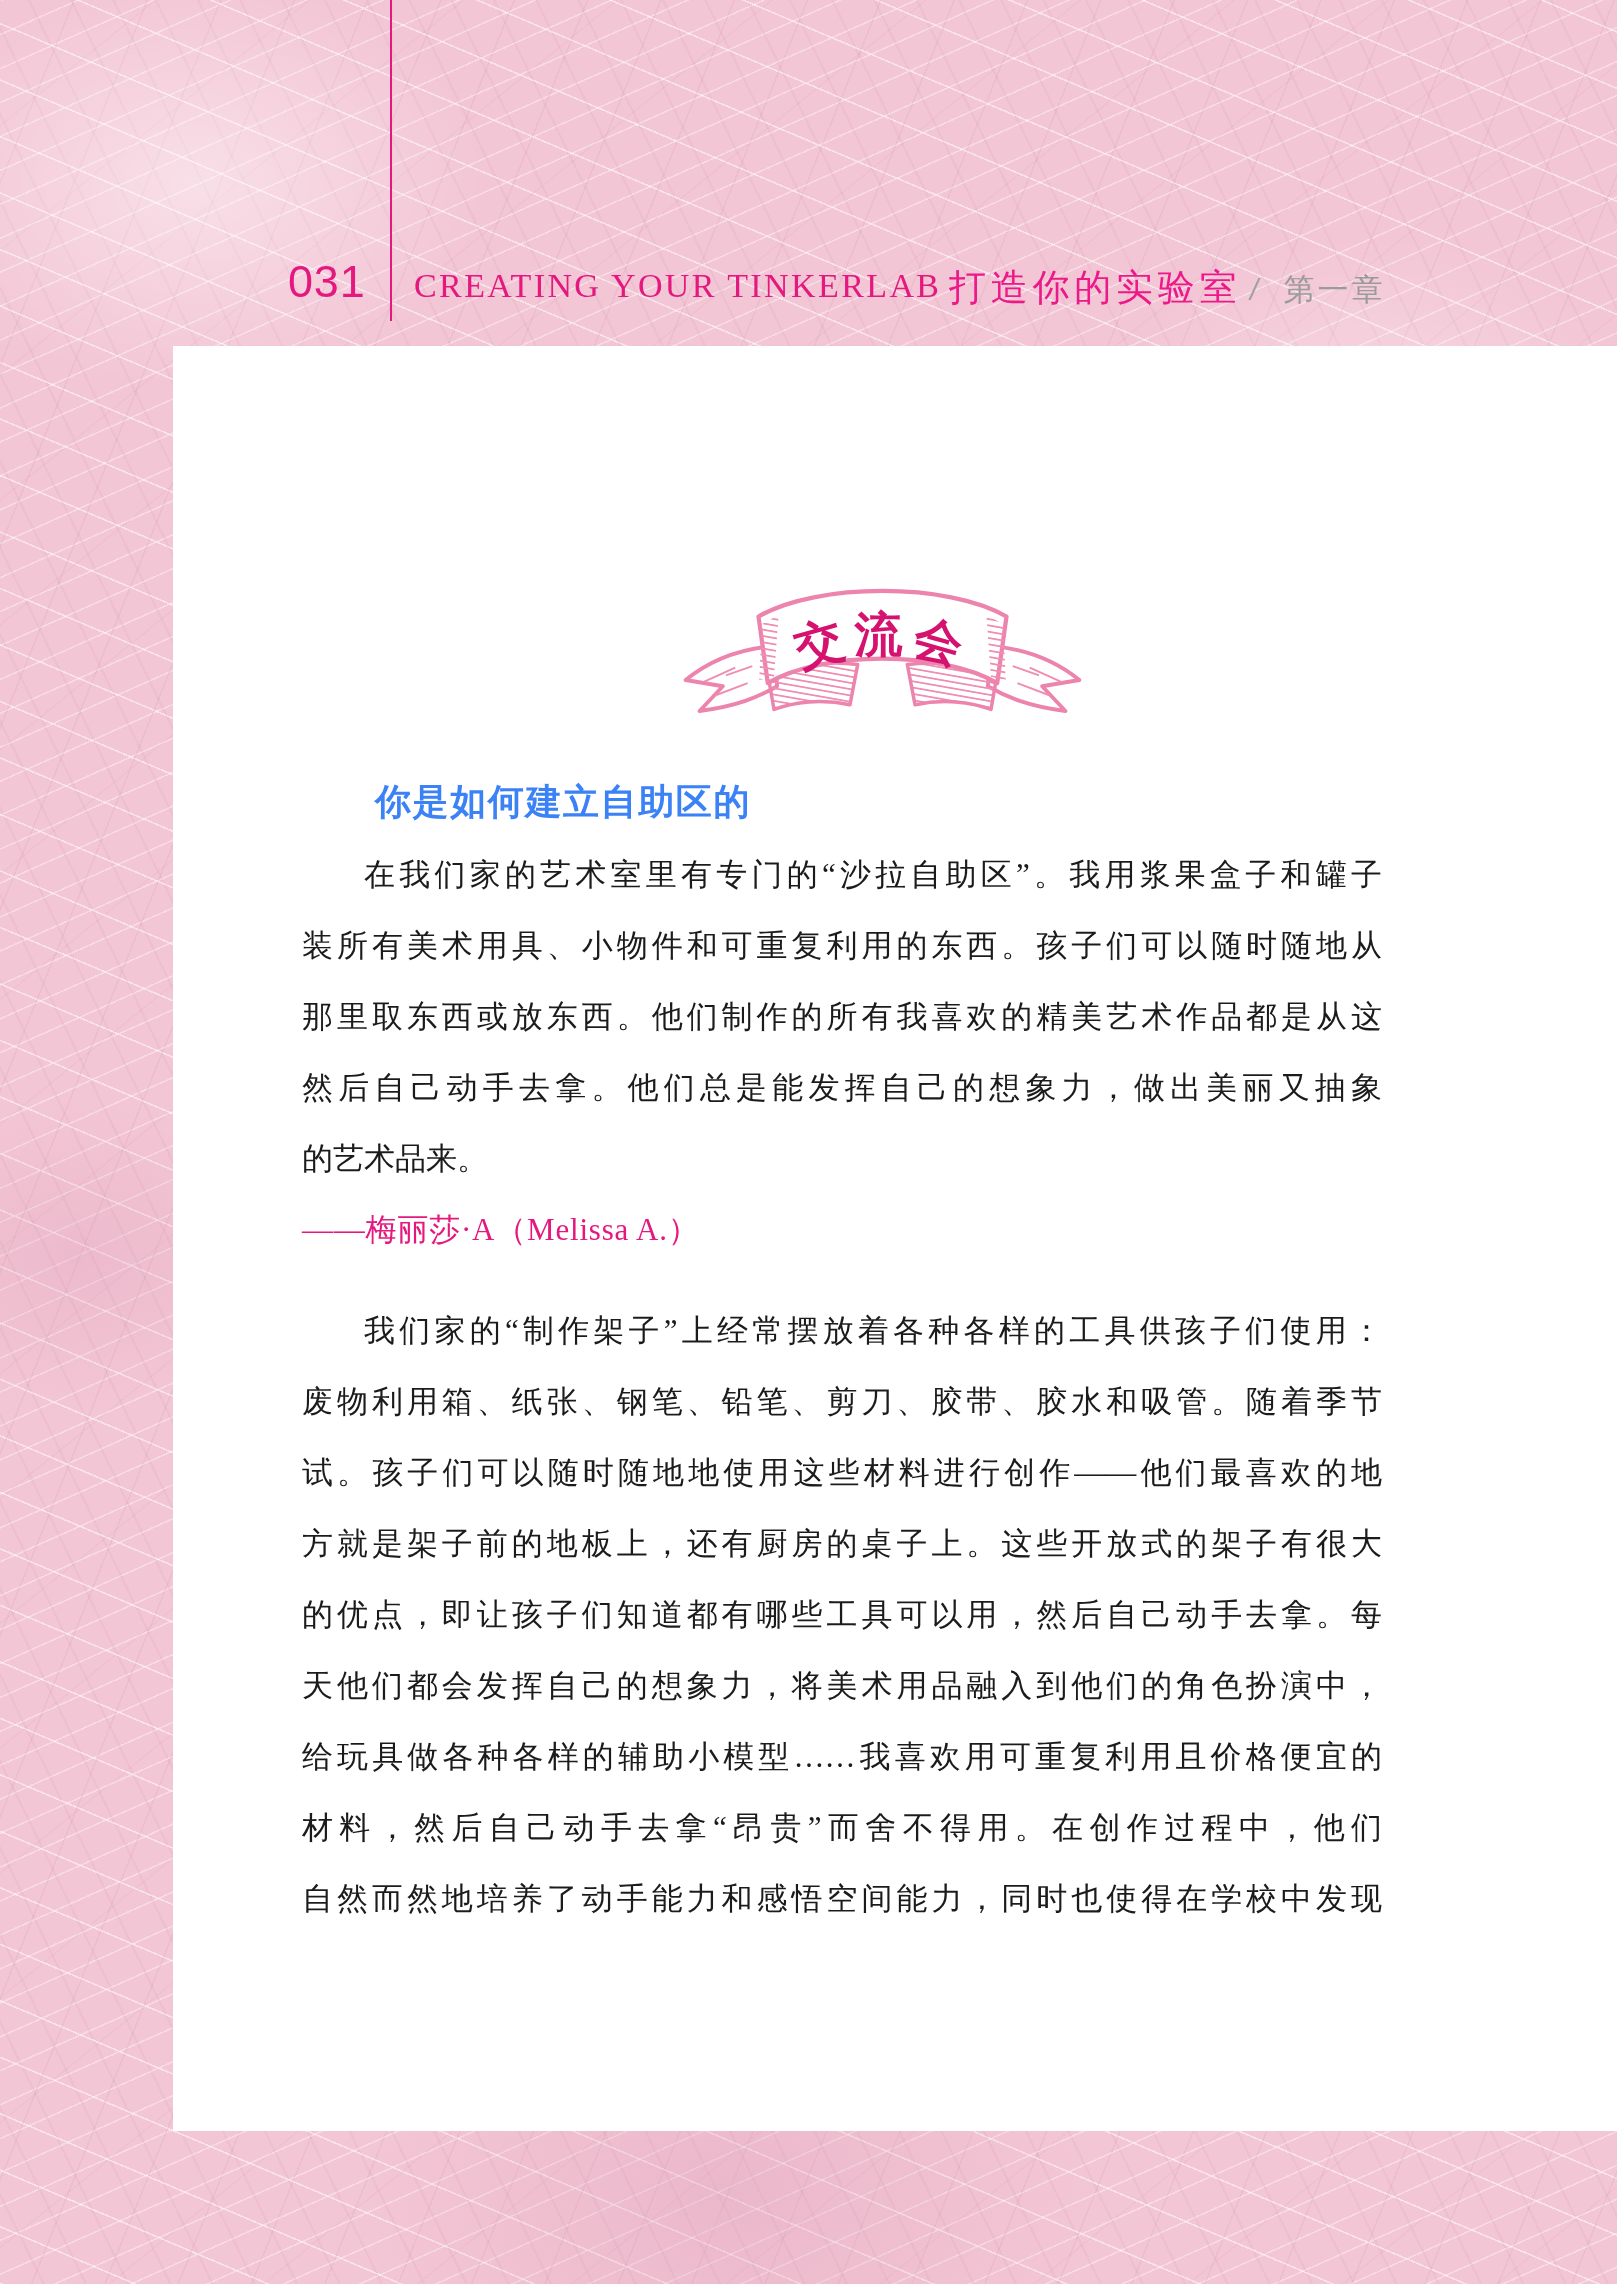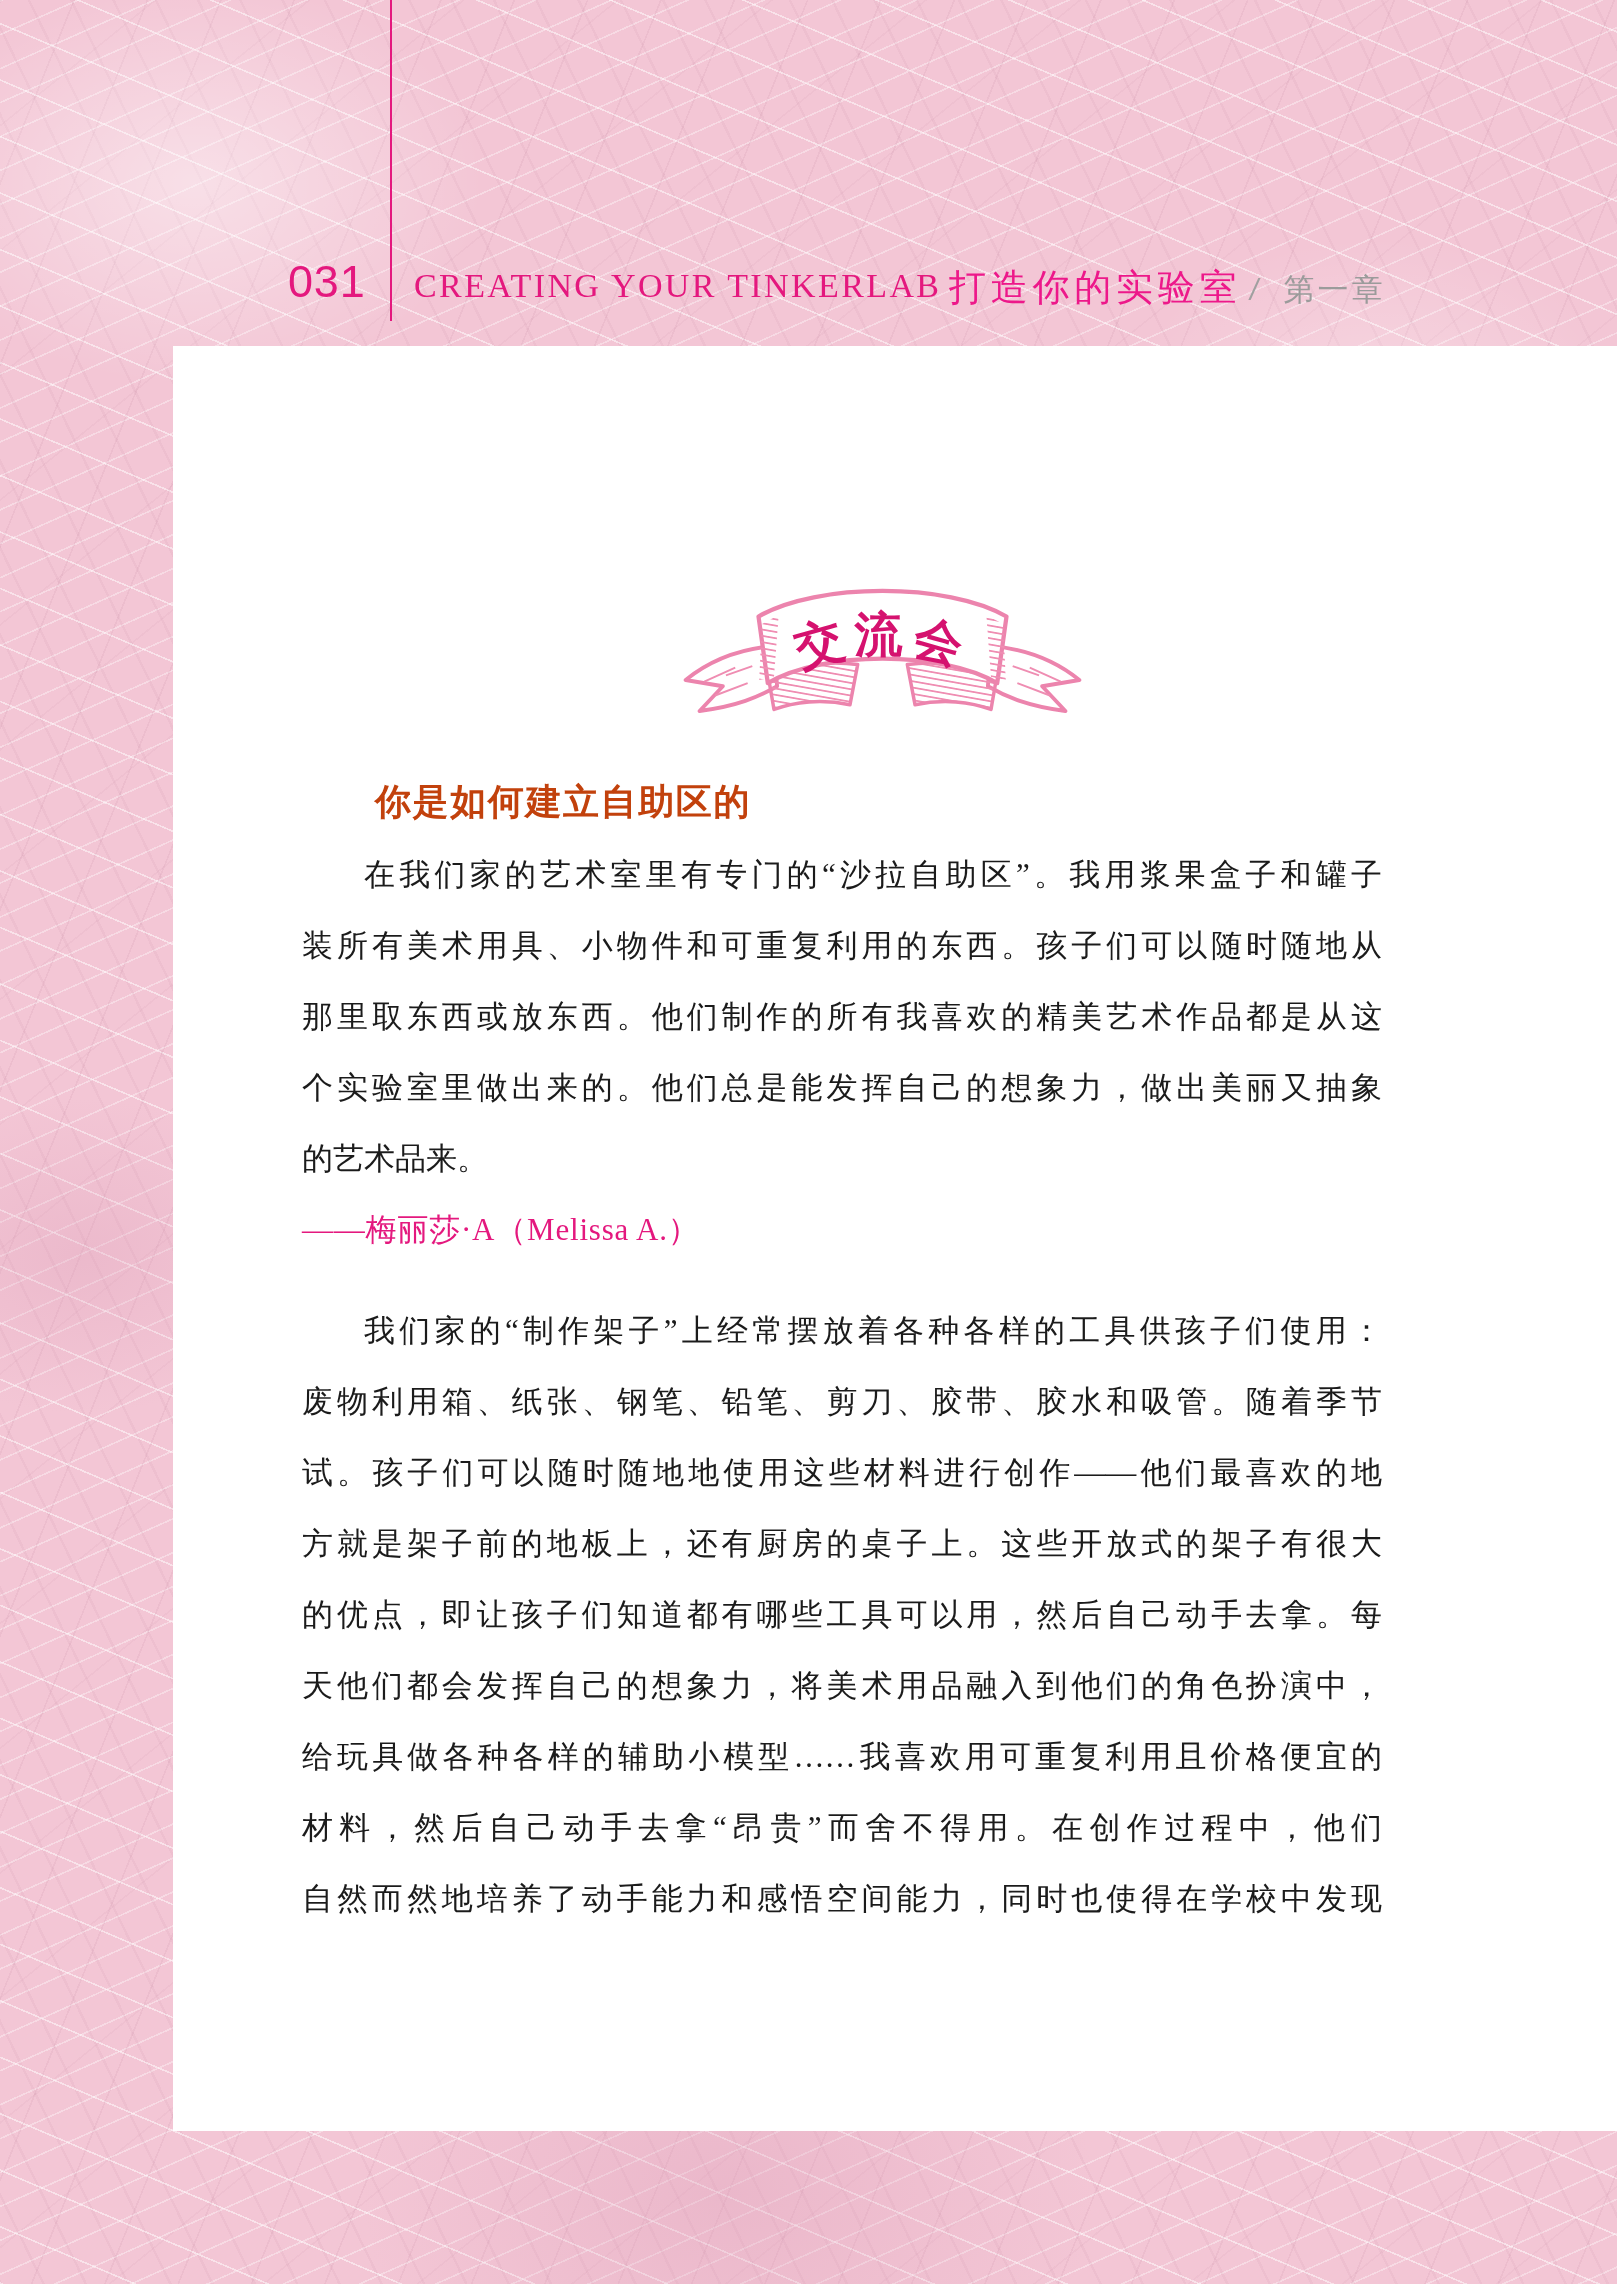--- a/index.html
+++ b/index.html
@@ -48,21 +48,21 @@
   .content-card{
     position:absolute;left:173px;top:346px;width:1445px;height:1785px;
     background:#ffffff;
   }
   .ribbon-wrap{
     position:absolute;left:681px;top:551px;width:403px;height:179px;
   }
   .question-heading{
     position:absolute;left:302px;top:778px;width:1080px;
     font-family:"Liberation Sans","DejaVu Sans",sans-serif;
-    font-size:36px;font-weight:bold;color:#c2410c;
+    font-size:36px;font-weight:bold;color:#3b82f6;
     padding-left:73px;box-sizing:border-box;letter-spacing:1.6px;
   }
   .para{
     position:absolute;left:302px;width:1080px;
     color:#1b1b1b;font-size:31px;
   }
   .para-qa{ top:839px; }
   .para-body{ top:1295px; }
   .line{
     height:71px;line-height:71px;white-space:nowrap;
@@ -120,21 +120,21 @@
     </text>
   </svg>
 </div>
 
 <div class="question-heading">你是如何建立自助区的</div>
 
 <div class="para para-qa">
     <div class="line">在我们家的艺术室里有专门的“沙拉自助区”。我用浆果盒子和罐子</div>
     <div class="line">装所有美术用具、小物件和可重复利用的东西。孩子们可以随时随地从</div>
     <div class="line">那里取东西或放东西。他们制作的所有我喜欢的精美艺术作品都是从这</div>
-    <div class="line">个实验室里做出来的。他们总是能发挥自己的想象力，做出美丽又抽象</div>
+    <div class="line">然后自己动手去拿。他们总是能发挥自己的想象力，做出美丽又抽象</div>
     <div class="line">的艺术品来。</div>
   </div>
 
 <div class="attribution">——梅丽莎·A（Melissa A.）</div>
 
 <div class="para para-body">
     <div class="line">我们家的“制作架子”上经常摆放着各种各样的工具供孩子们使用：</div>
     <div class="line">废物利用箱、纸张、钢笔、铅笔、剪刀、胶带、胶水和吸管。随着季节</div>
     <div class="line">试。孩子们可以随时随地地使用这些材料进行创作——他们最喜欢的地</div>
     <div class="line">方就是架子前的地板上，还有厨房的桌子上。这些开放式的架子有很大</div>

